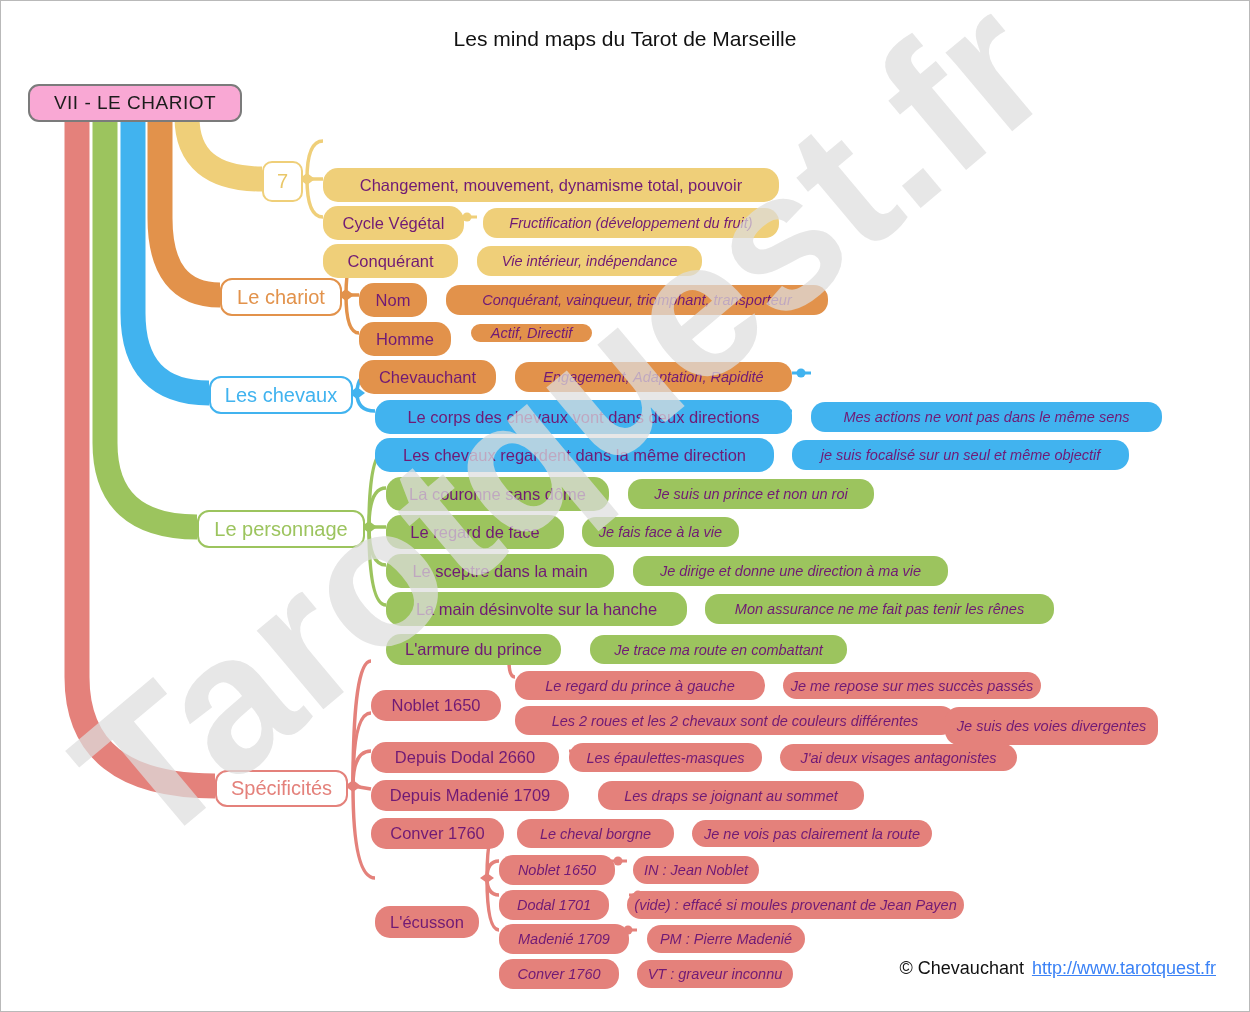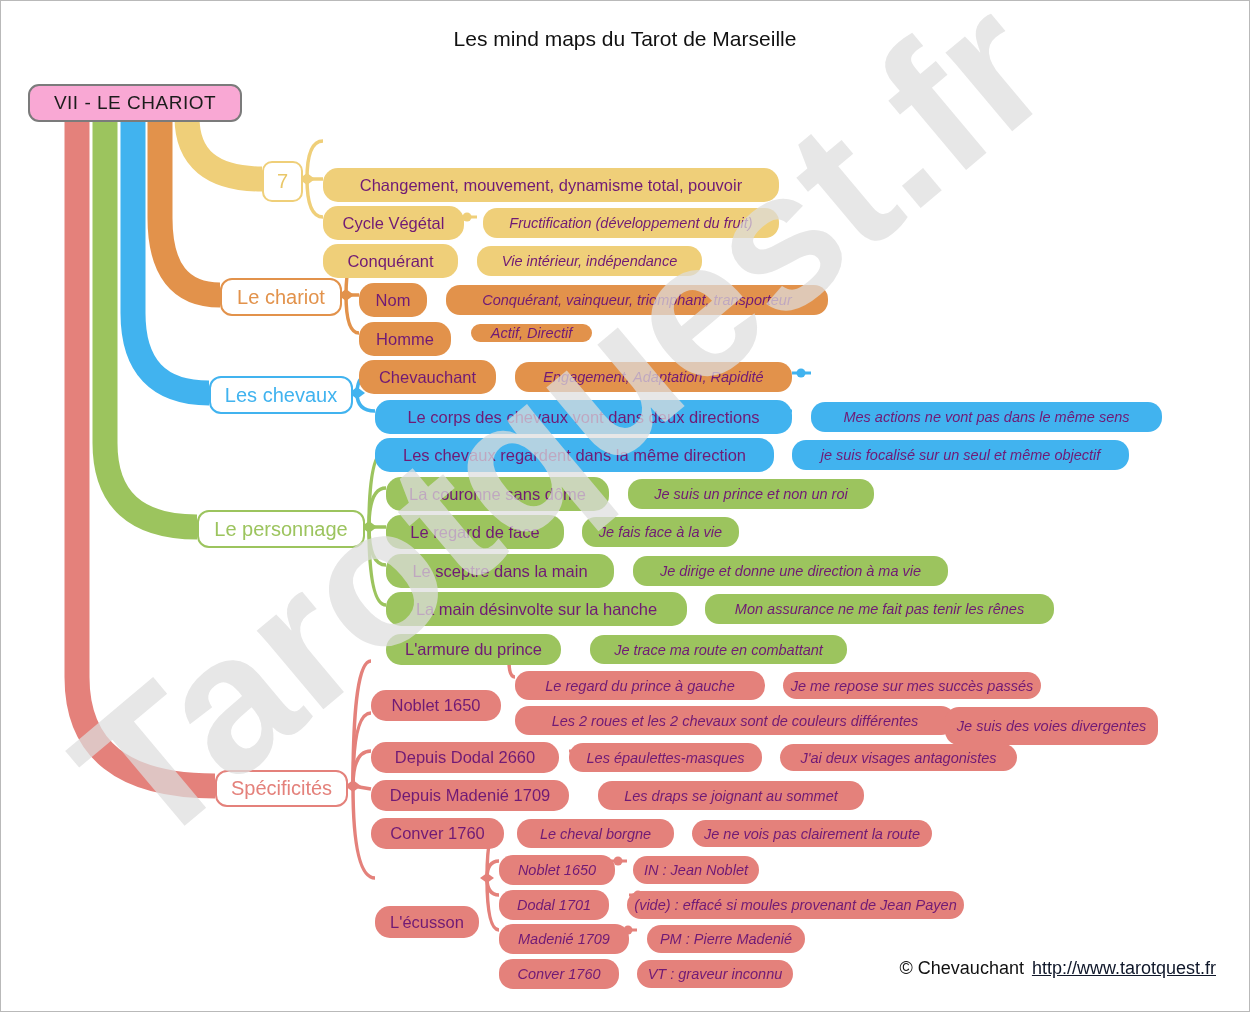--- a/index.html
+++ b/index.html
@@ -37,21 +37,21 @@
   .n-r{border-color:#E4817B;color:#E4817B;}
   .watermark{
     position:absolute;left:-160px;top:315px;width:1440px;z-index:20;
     text-align:center;font-size:195px;line-height:210px;font-weight:bold;
     color:#DEDEDE;opacity:.72;transform:rotate(-40deg);
     pointer-events:none;white-space:nowrap;
   }
   .footer{
     position:absolute;right:33px;top:957px;z-index:10;font-size:18px;color:#111;
   }
-  .footer a{color:#0f172a;text-decoration:underline;margin-left:8px;}
+  .footer a{color:#3b82f6;text-decoration:underline;margin-left:8px;}
 </style>
 </head>
 <body>
 
 <div id="canvas">
 
   <svg id="connectors" width="1250" height="1012">
 
     <path d="M 76,116 L 76,676 Q 76,785 214,785" stroke="#E4817B" stroke-width="25" fill="none"></path>
     <path d="M 104,116 L 104,442 Q 104,526 196,526" stroke="#9CC45E" stroke-width="25" fill="none"></path>

